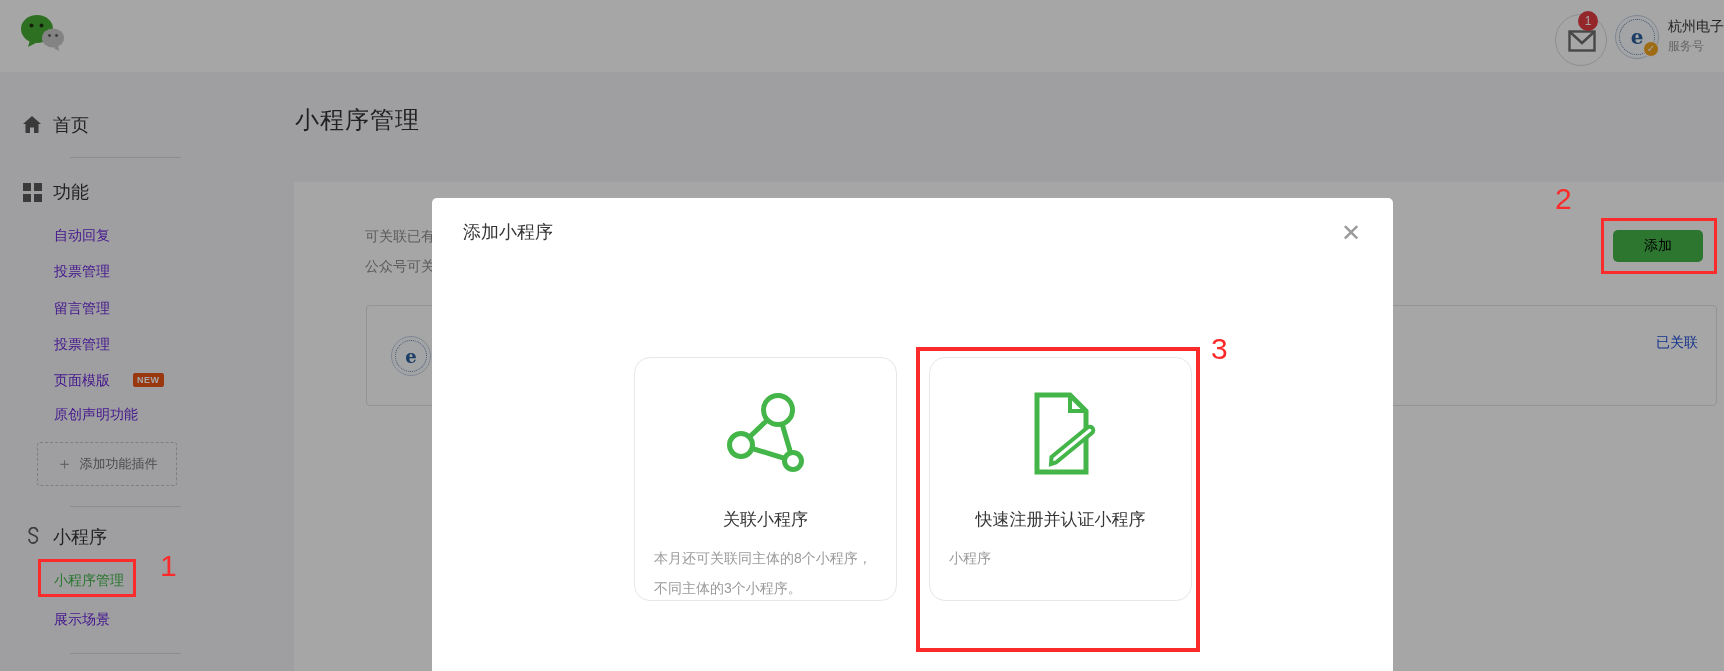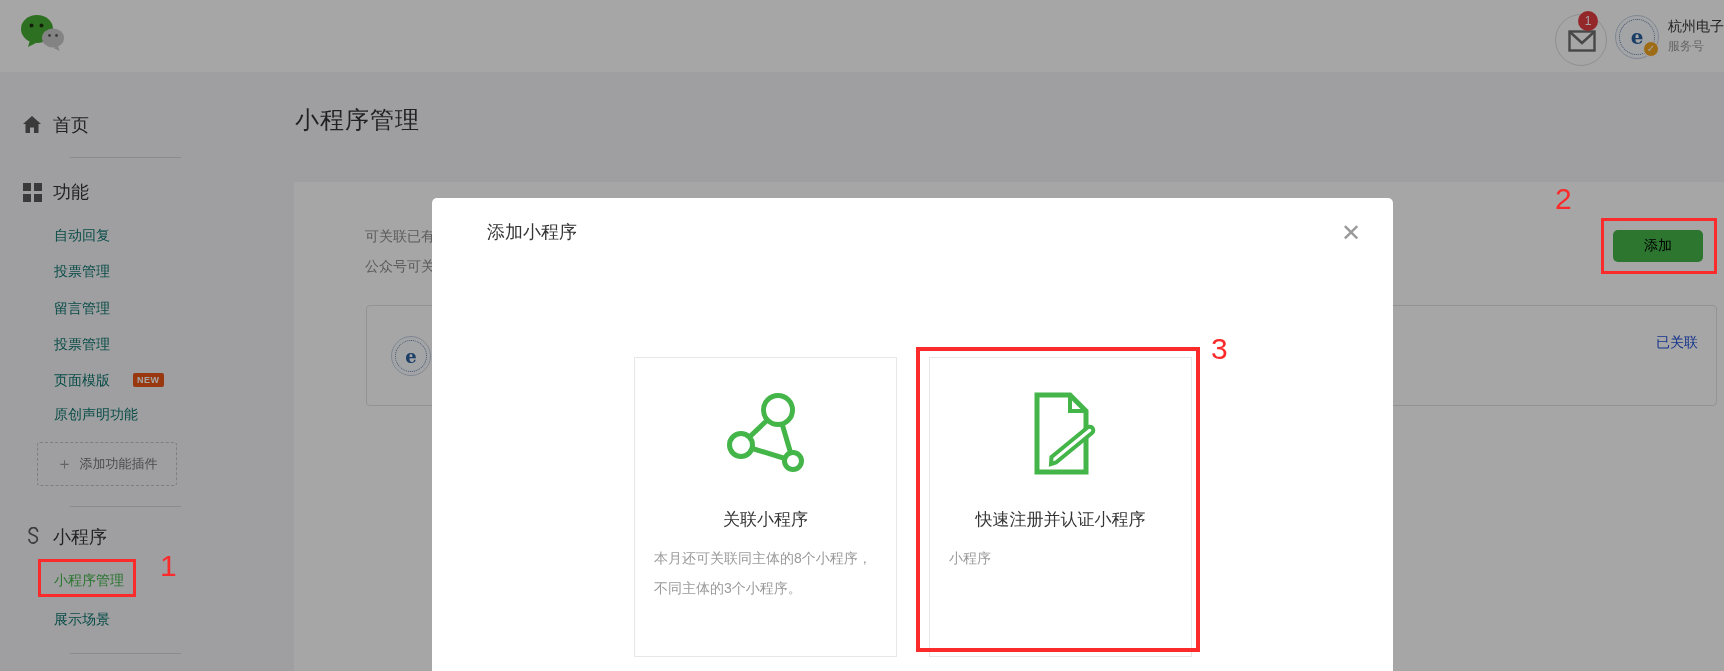--- a/index.html
+++ b/index.html
@@ -26,21 +26,21 @@
 
   
   .side { position:absolute; left:0; top:72px; width:260px; height:599px;padding-left:15px; }
   .side-row { position:absolute; left:0; display:flex; align-items:center; cursor:pointer; }
   .side-row .ico { position:absolute; left:22px; width:20px; height:20px; }
   .side-row .lbl { position:absolute; left:53px; font-size:18px; color:#353535; white-space:nowrap; }
   .row-home { top:41px; height:24px; width:200px; }
   .row-func { top:108px; height:24px; width:200px; }
   .row-mp   { top:453px; height:24px; width:200px; }
   .side-div { position:absolute; left:70px; width:111px; border-top:1px solid #d8d8d8; }
-  .sub { position:absolute; left:54px; font-size:14px; color:#0f766e; white-space:nowrap; cursor:pointer; }
+  .sub { position:absolute; left:54px; font-size:14px; color:#6d28d9; white-space:nowrap; cursor:pointer; }
   .new-badge { position:absolute; left:115px; top:301px; background:#eb5517; color:#fff; font-size:9px; font-weight:bold; padding:2px 4px; border-radius:2px; letter-spacing:.5px;margin-left:18px; }
   .add-plugin { position:absolute; left:37px; top:370px; width:140px; height:44px; border:1px dashed #c3c3c3; border-radius:3px; display:flex; align-items:center; justify-content:center; color:#767676; font-size:13px; cursor:pointer; }
   .add-plugin .plus { color:#9a9a9a; font-size:16px; margin-right:7px; font-weight:300; }
   .mp-active { color:#44b549 !important; }
 
   
   .page-title { position:absolute; left:295px; top:104px; font-size:24px; color:#333; letter-spacing:1px; z-index:1; }
   .panel { position:absolute; left:294px; top:182px; width:1440px; height:620px; background:#fff; z-index:1; }
   .intro { position:absolute; left:71px; font-size:14px; color:#8d8d8d; white-space:nowrap; }
   .intro.l1 { top:46px; }
@@ -50,23 +50,23 @@
   .list-card .seal { position:absolute; left:24px; top:30px; width:40px; height:40px; }
   .list-card .seal-e { font-size:18px; }
   .item-frag { position:absolute; left:1010px; top:37px; font-size:15px; color:#353535; }
   .item-status { position:absolute; left:1289px; top:28px; font-size:14px; color:#1d4ed8; }
 
   
   .dim { position:absolute; inset:0; background:rgba(0,0,0,0.35); z-index:10; }
 
   
   .modal { position:absolute; left:432px; top:198px; width:961px; height:620px; background:#fff; border-radius:5px; z-index:20; }
-  .modal-title { position:absolute; left:31px; top:22px; font-size:18px; color:#353535;margin-left:24px; }
+  .modal-title { position:absolute; left:31px; top:22px; font-size:18px; color:#353535; }
   .modal-close { position:absolute; left:903px; top:20px; width:32px; height:32px; color:#9a9a9a; font-size:24px; font-weight:100; line-height:30px; text-align:center; cursor:pointer; }
-  .m-card { position:absolute; top:159px; width:263px; height:300px; border:1px solid #e7e7eb; border-radius:0; background:#fff; cursor:pointer; }
+  .m-card { position:absolute; top:159px; width:263px; height:244px; border:1px solid #e7e7eb; border-radius:16px; background:#fff; cursor:pointer; }
   .m-card.c1 { left:202px; }
   .m-card.c2 { left:497px; }
   .m-card .icon-wrap { margin:30px auto 0; width:88px; height:88px; }
   .m-card .m-title { margin-top:32px; text-align:center; font-size:17px; color:#353535; }
   .m-card .m-desc { margin:12px 19px 0; font-size:14px; color:#9a9a9a; line-height:30px; }
 
   
   .ann { position:absolute; z-index:30; pointer-events:none; }
   .ann-box { border:3px solid #fb2b2b; }
   .ann-box.b1 { left:38px; top:559px; width:98px; height:38px; }

